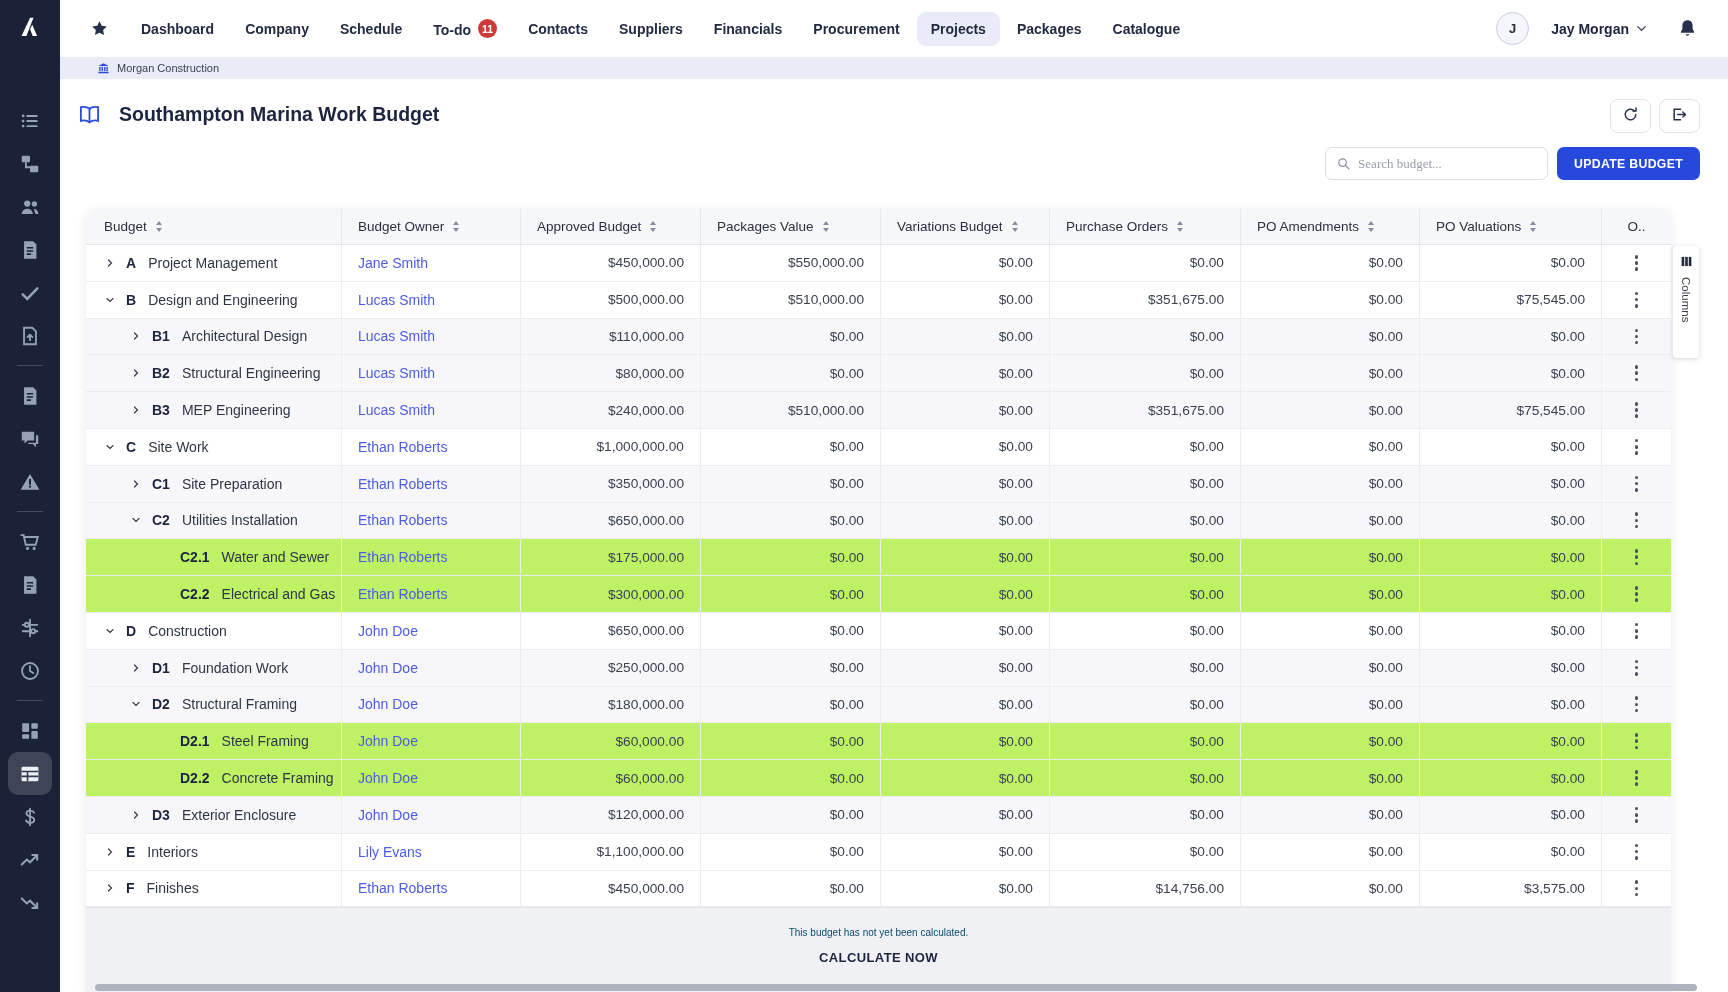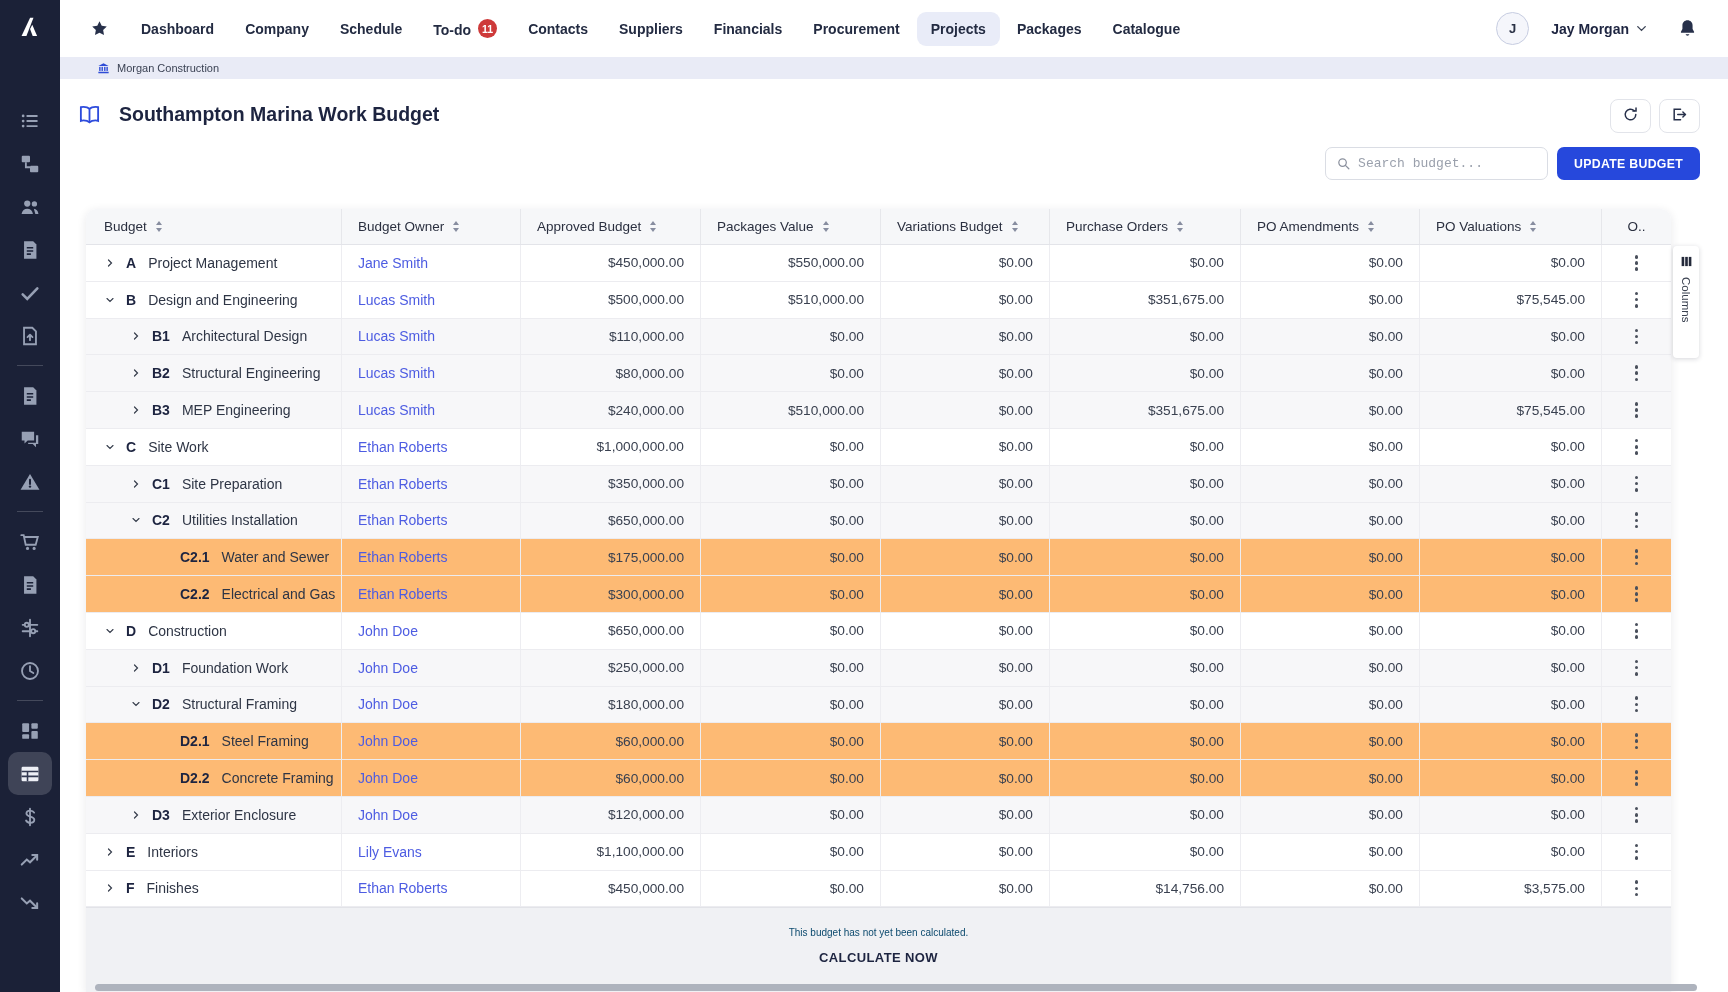--- a/index.html
+++ b/index.html
@@ -46,38 +46,38 @@
   .book{display:flex;color:#2d4bdc}
   .book svg{width:23px;height:23px}
   .page-title{font-size:19.5px;font-weight:700;color:#1d2440}
   .actions-row{position:absolute;top:99px;right:28px;display:flex;gap:8px}
   .icon-btn{width:41px;height:34px;border:1px solid #e2e4ea;border-radius:8px;background:#fff;color:#27304a;display:flex;align-items:center;justify-content:center;cursor:pointer}
   .icon-btn svg{width:17px;height:17px}
   .toolbar{position:absolute;top:147px;right:28px;display:flex;gap:9px;align-items:center}
   .search-box{width:223px;height:33px;border:1px solid #dadde4;border-radius:7px;display:flex;align-items:center;padding:0 10px;gap:7px;background:#fff}
   .search-box .icon{display:flex;color:#8b919e}
   .search-box svg{width:15px;height:15px}
-  .search-box input{border:none;outline:none;flex:1;font-size:13px;color:#333a48;background:transparent;font-family:Liberation Mono, monospace}
+  .search-box input{border:none;outline:none;flex:1;font-size:13px;color:#333a48;background:transparent;font-family:Liberation Serif, serif}
   .search-box input::placeholder{color:#9aa0ac}
   .primary{height:33px;padding:0 17px;background:#2648dc;color:#fff;border:none;border-radius:7px;font-weight:700;font-size:12.3px;letter-spacing:.3px;cursor:pointer;font-family:inherit}
 
   
   .card{position:absolute;left:86px;top:209px;width:1585px;bottom:0;background:#fff;border-radius:10px 10px 0 0;box-shadow:0 2px 10px rgba(25,31,52,.10);display:flex;flex-direction:column;overflow:hidden}
   .thead{display:grid;grid-template-columns:var(--cols);height:36px;flex:0 0 36px;background:#f6f7f9;border-bottom:1px solid #e3e4e9}
   .th{display:flex;align-items:center;gap:9px;padding-left:16px;font-size:13.5px;font-weight:400;color:#2b3040;border-right:1px solid #e6e7eb;overflow:hidden;white-space:nowrap;cursor:pointer}
   .th:first-child{padding-left:18px}
   .th:last-child{border-right:none;justify-content:center;padding-left:0}
   .sort{display:flex;flex-direction:column;gap:2.5px}
   .sort .tu{width:0;height:0;border-left:3.5px solid transparent;border-right:3.5px solid transparent;border-bottom:4px solid #878da0}
   .sort .td2{width:0;height:0;border-left:3.5px solid transparent;border-right:3.5px solid transparent;border-top:4px solid #878da0}
   .tbody{flex:0 0 auto}
   .tr{display:grid;grid-template-columns:var(--cols);height:36.8px;border-bottom:1px solid #ececf0}
   .tr.lvl1{background:#fff}
   .tr.lvl2{background:#f7f7f9}
-  .tr.lvl3{background:#fdba74}
+  .tr.lvl3{background:#bef264}
   .td{display:flex;align-items:center;border-right:1px solid #ededf1;overflow:hidden;white-space:nowrap}
   .td:last-child{border-right:none}
   .name-cell{gap:9px}
   .lvl1 .name-cell{padding-left:18px}
   .lvl2 .name-cell{padding-left:44px}
   .lvl3 .name-cell{padding-left:94px}
   .row-chevron{width:13px;display:flex;color:#343b4a;cursor:pointer;flex:0 0 13px}
   .row-chevron svg{width:12px;height:12px}
   .code{font-weight:700;color:#1d2440;font-size:14px;margin-right:3px}
   .bname{color:#2e3545;font-size:14px}

